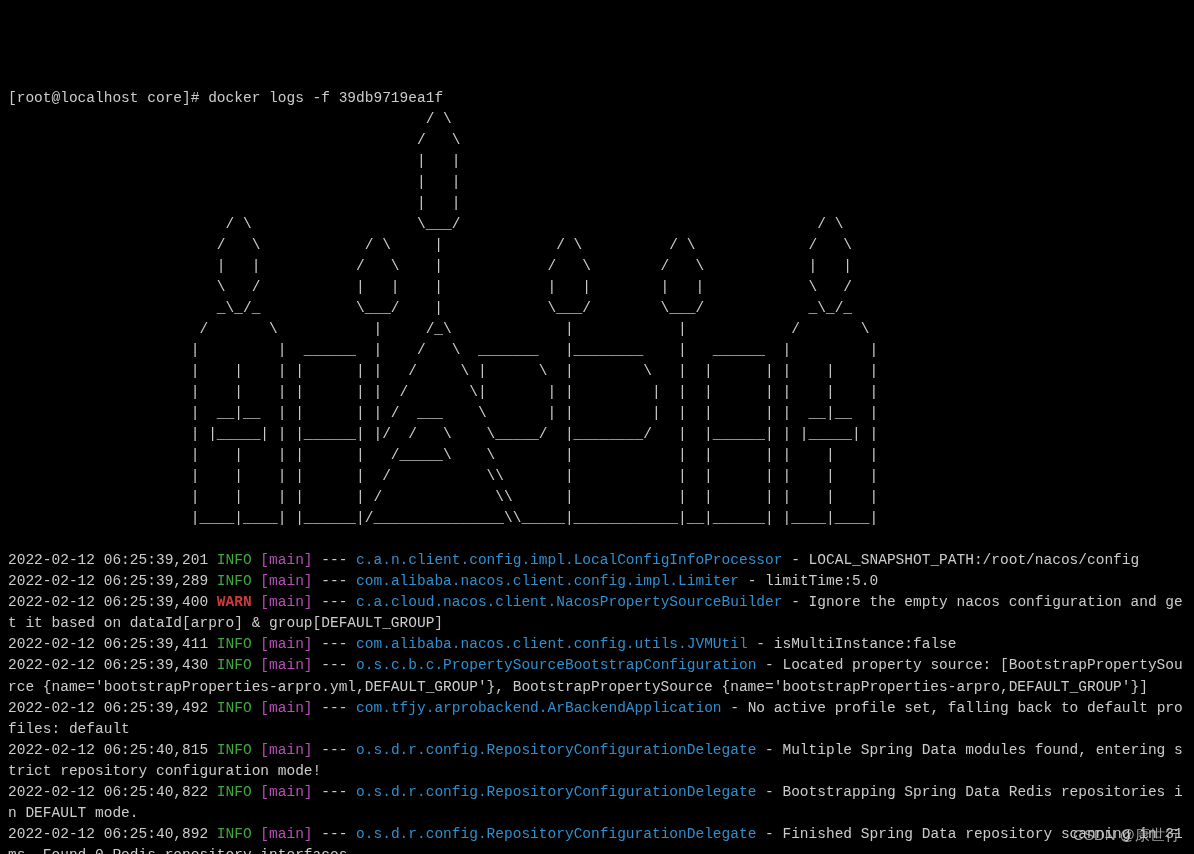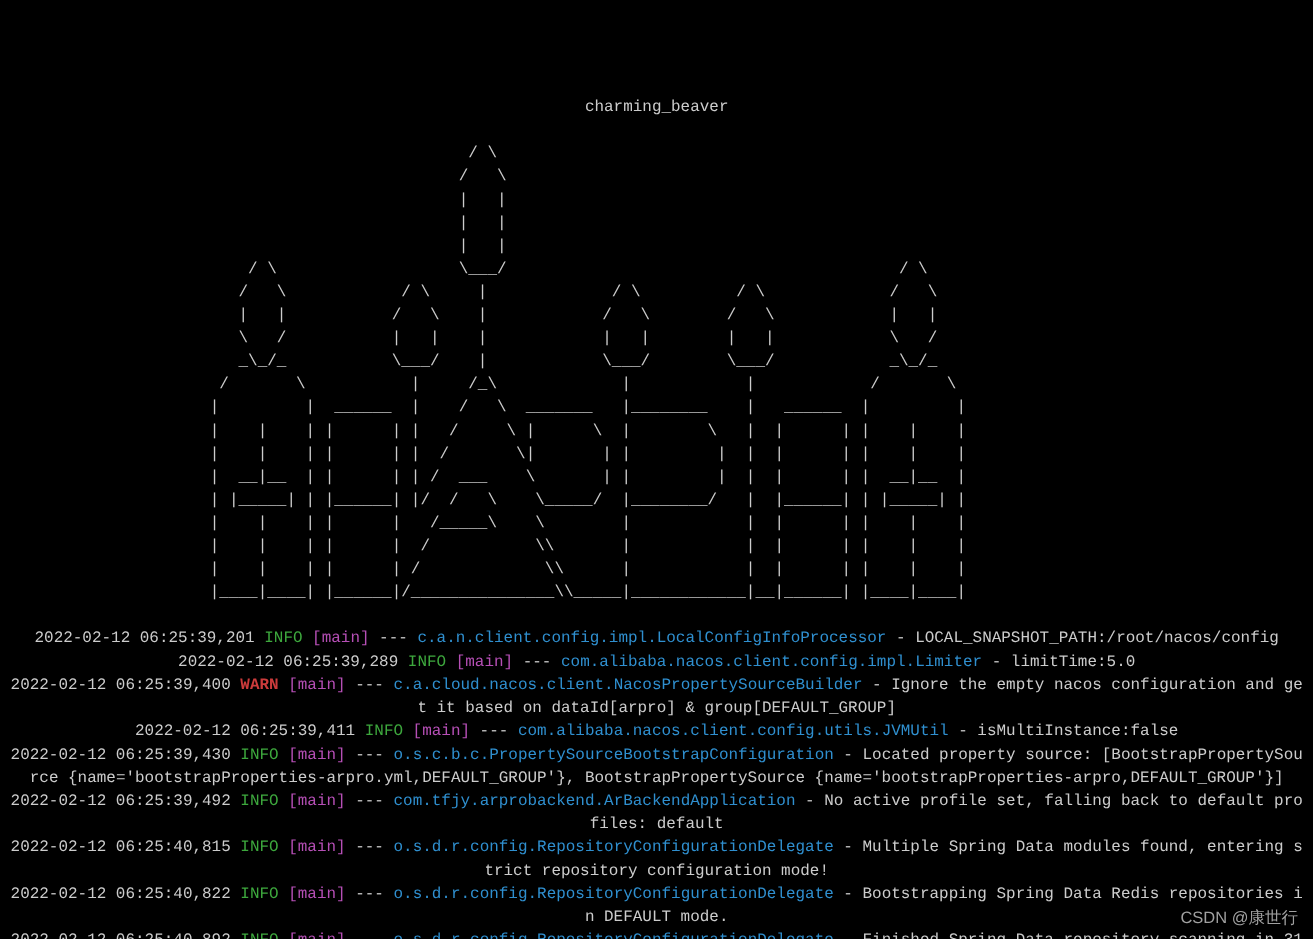--- a/index.html
+++ b/index.html
@@ -13,21 +13,21 @@
       white-space: pre-wrap;
       word-break: break-all;
       width: 1194px;
       height: 854px;
       overflow: hidden;
       position: relative;
     }
     .header-name { color: #ccc; }
     .prompt { color: #ccc; }
     .ascii-art { color: #ccc; white-space: pre; }
-    .log-line { white-space: pre-wrap; text-align: center; }
+    .log-line { white-space: pre-wrap; }
     .ts { color: #ccc; }
     .level-info { color: #3da83d; }
     .level-warn { color: #cc3b3b; font-weight: bold; }
     .thread { color: #b64fb6; }
     .logger { color: #2f8fcf; }
     .sep { color: #ccc; }
     .msg { color: #ccc; }
     .watermark {
       position: absolute;
       bottom: 8px;
@@ -36,21 +36,21 @@
       font-size: 15px;
       font-family: Liberation Sans, sans-serif;
       opacity: 0.85;
     }
   </style>
 </head>
 <body>
 
 
 
-<div><div class="header-name" style="text-align:center">charming_beaver</div>
+<div><span class="prompt"><span>[root@localhost core]#</span> <span>docker logs -f 39db9719ea1f</span></span>
 <div class="ascii-art">                                                / \
                                                /   \
                                                |   |
                                                |   |
                                                |   |
                          / \                   \___/                                         / \
                         /   \            / \     |             / \          / \             /   \
                         |   |           /   \    |            /   \        /   \            |   |
                         \   /           |   |    |            |   |        |   |            \   /
                         _\_/_           \___/    |            \___/        \___/            _\_/_

